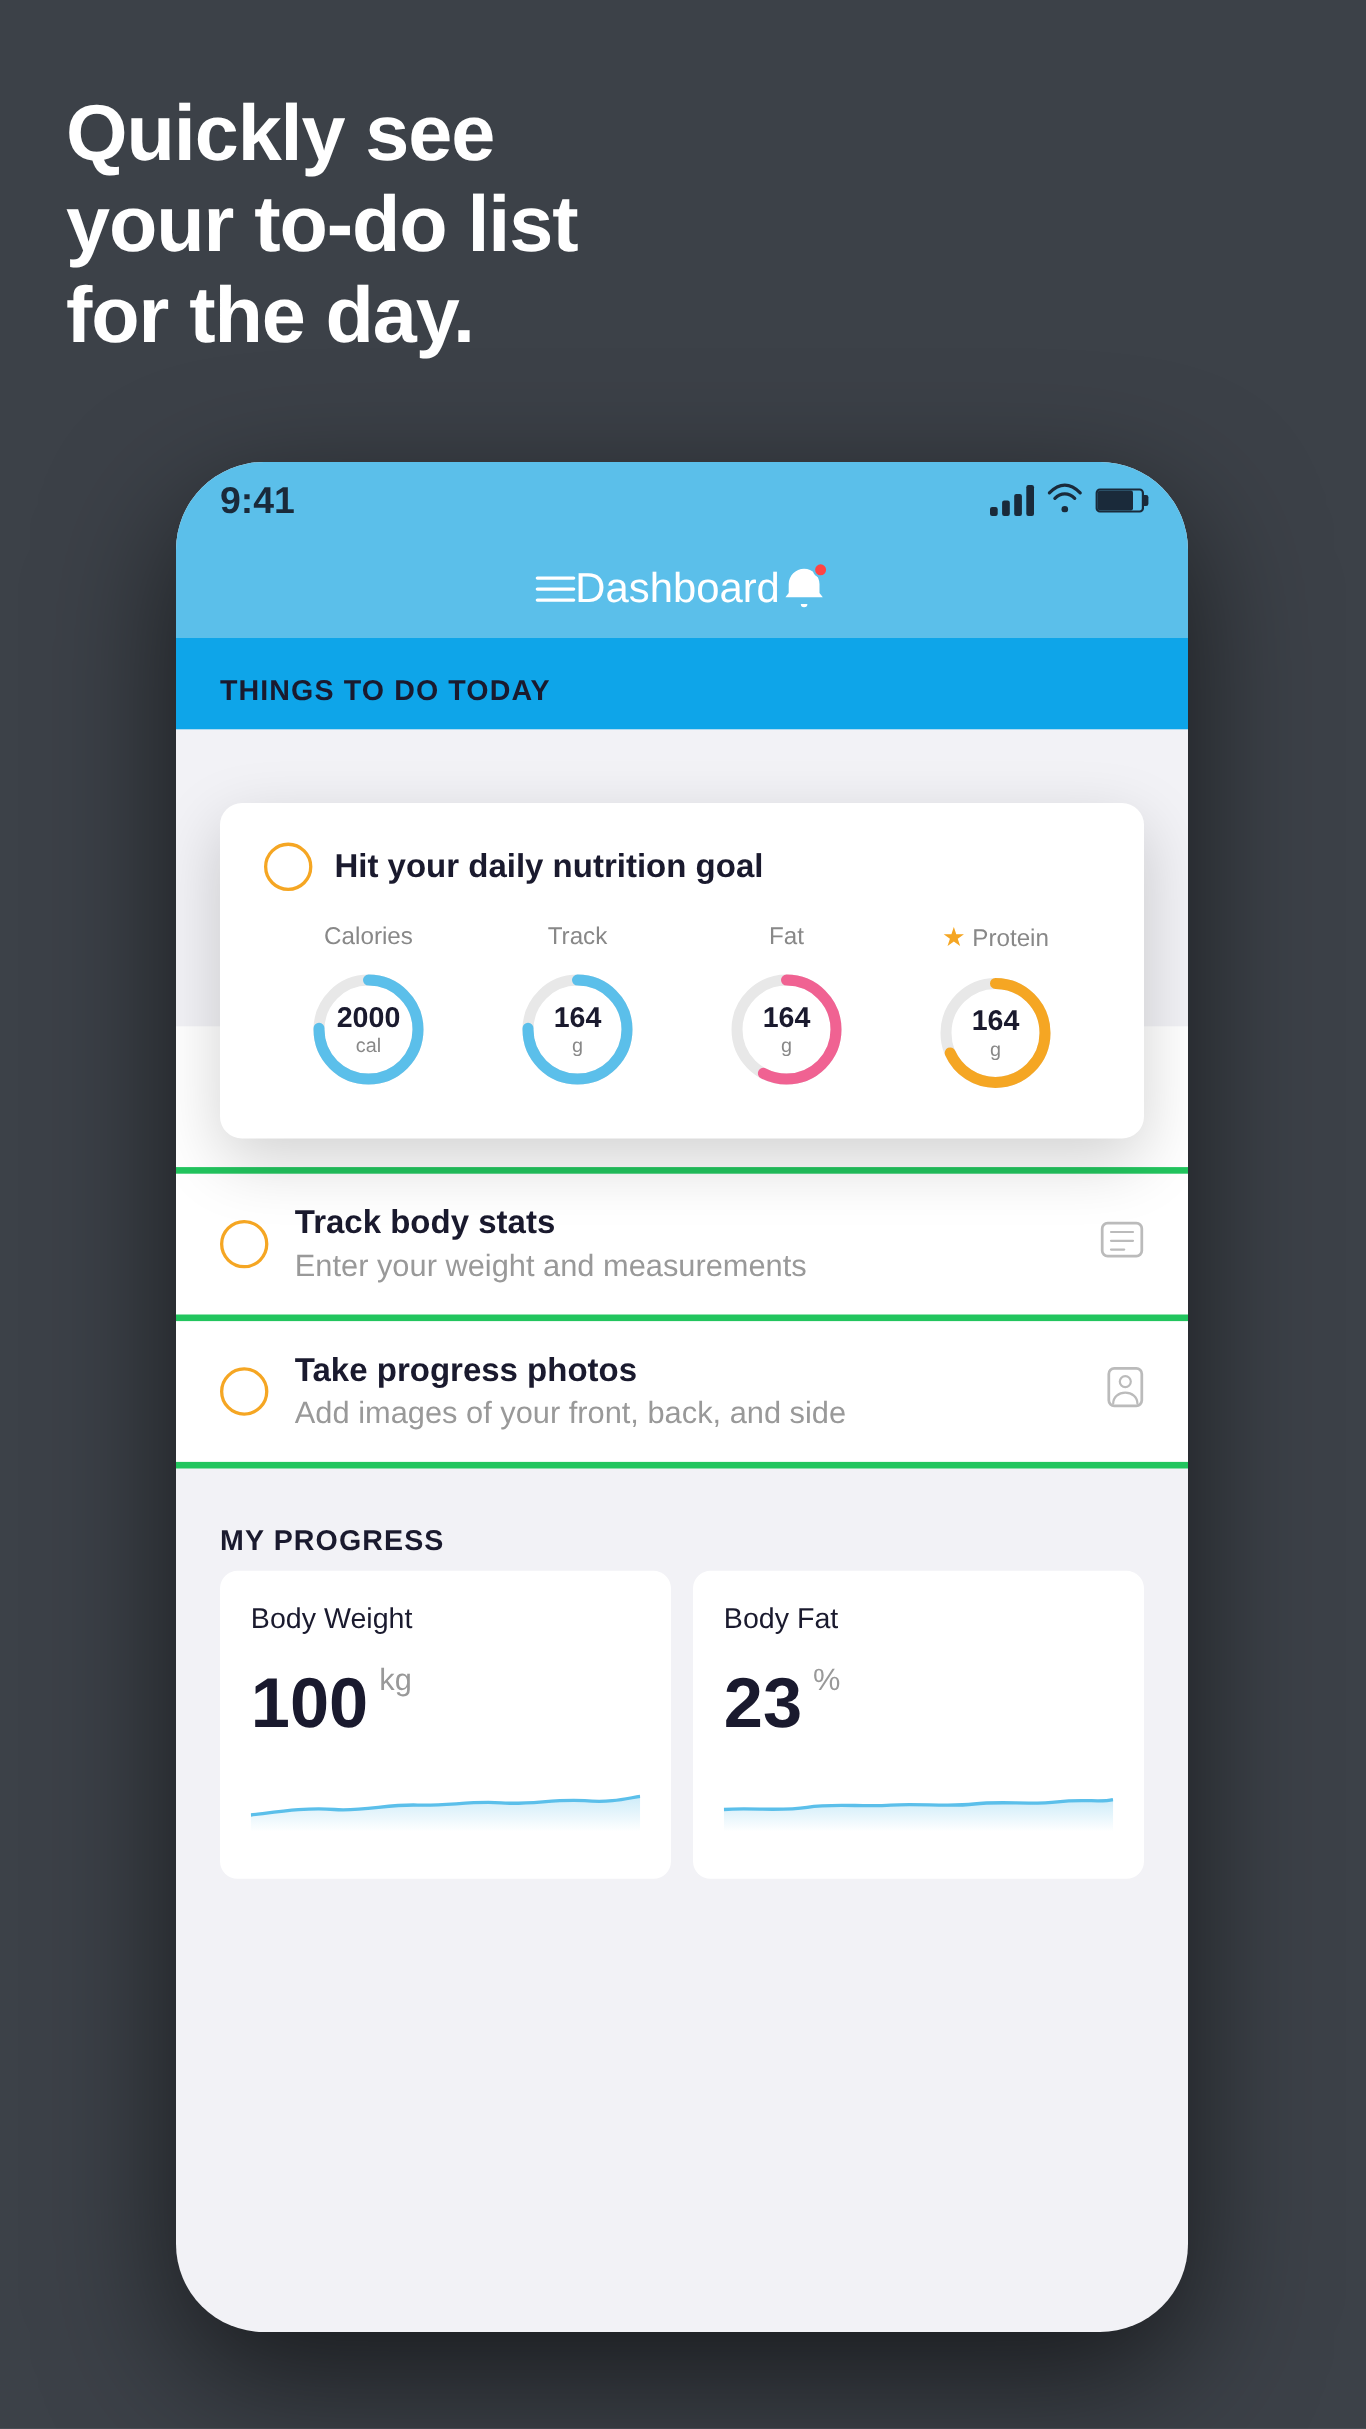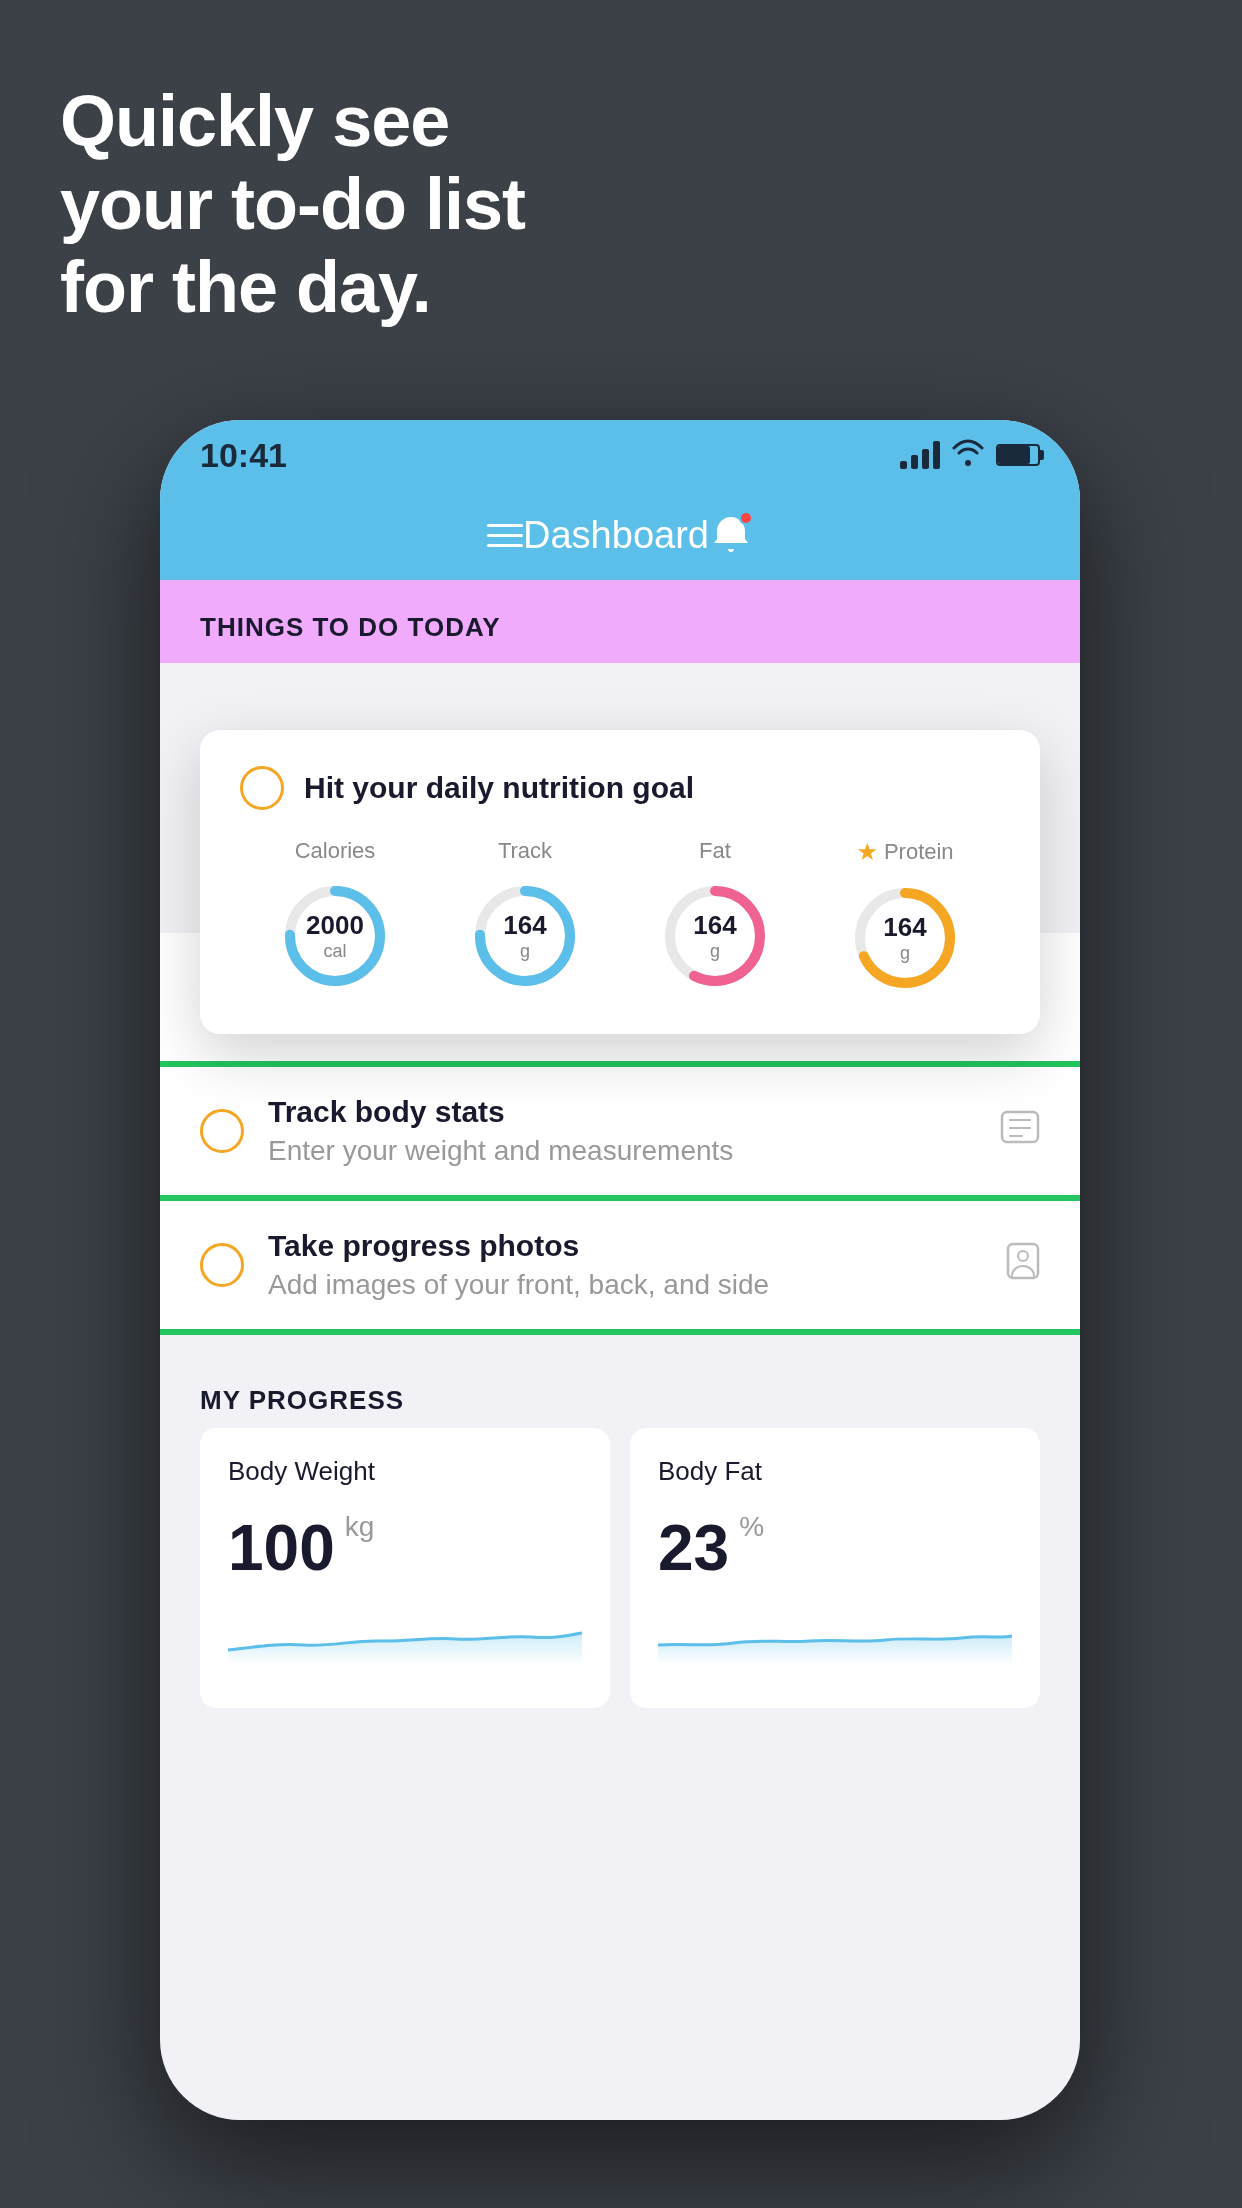--- a/index.html
+++ b/index.html
@@ -169,21 +169,21 @@
     }
 
     
     .phone-content {
       background: #f2f2f6;
       position: relative;
     }
 
     
     .section-header {
-      background: #f0abfc;
+      background: #0ea5e9;
       padding: 32px 40px 20px;
       font-size: 26px;
       font-weight: 800;
       letter-spacing: 1px;
       color: #1a1a2e;
     }
 
     
     .nutrition-card {
       position: absolute;
@@ -439,21 +439,21 @@
 
 <div class="hero-text">
   <div>Quickly see</div>
   <div>your to-do list</div>
   <div>for the day.</div>
 </div>
 
 <div class="phone">
 
   <div class="status-bar">
-    <span class="status-time">10:41</span>
+    <span class="status-time">9:41</span>
     <div class="status-icons">
       <div class="signal-bars">
         <span></span>
           <span></span>
           <span></span>
           <span></span>
       </div>
       <span class="wifi-icon">
         <svg width="32" height="28" viewBox="0 0 32 28" fill="none">
           <path d="M16 22a3 3 0 1 1 0 6 3 3 0 0 1 0-6z" fill="#1a2a3a"></path>

